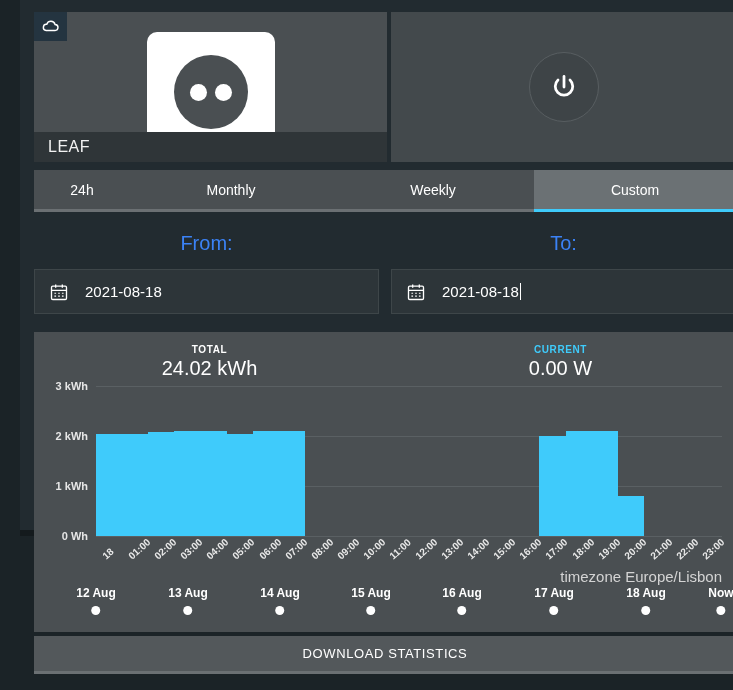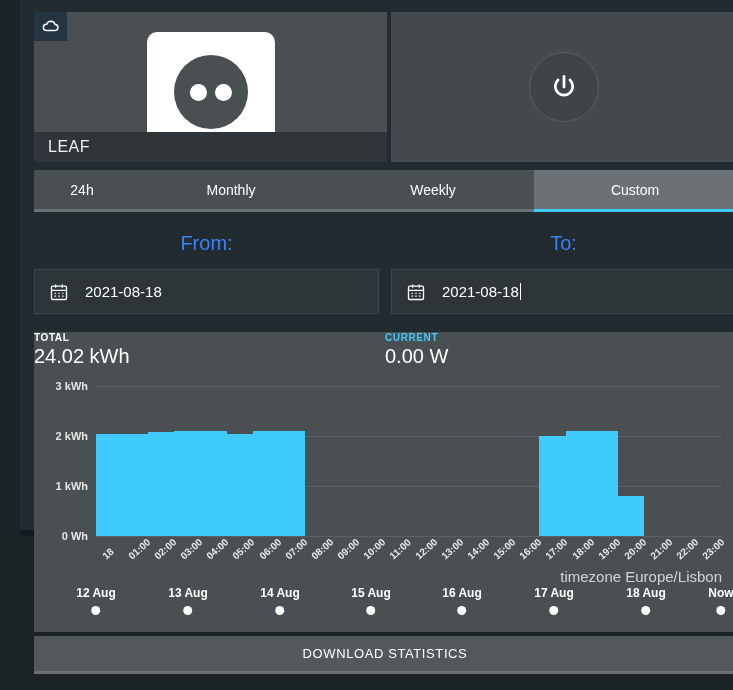--- a/index.html
+++ b/index.html
@@ -158,21 +158,21 @@
   .chart-panel {
     position: absolute; left: 14px; top: 332px;
     width: 702px; height: 300px;
     background: #4a4f52;
   }
   .stats-row {
     position: relative;
     height: 46px;
     display: flex;
   }
-  .stat { flex: 1; }
+  .stat { flex: 1; text-align: center; padding-top: 12px; }
   .stat-label {
     font-size: 10px; font-weight: bold; letter-spacing: .6px;
   }
   .stat-total .stat-label { color: #ffffff; }
   .stat-current .stat-label { color: #3fcbfb; }
   .stat-value {
     color: #ffffff; font-size: 20px; margin-top: 2px;
   }
 
   .plot {

